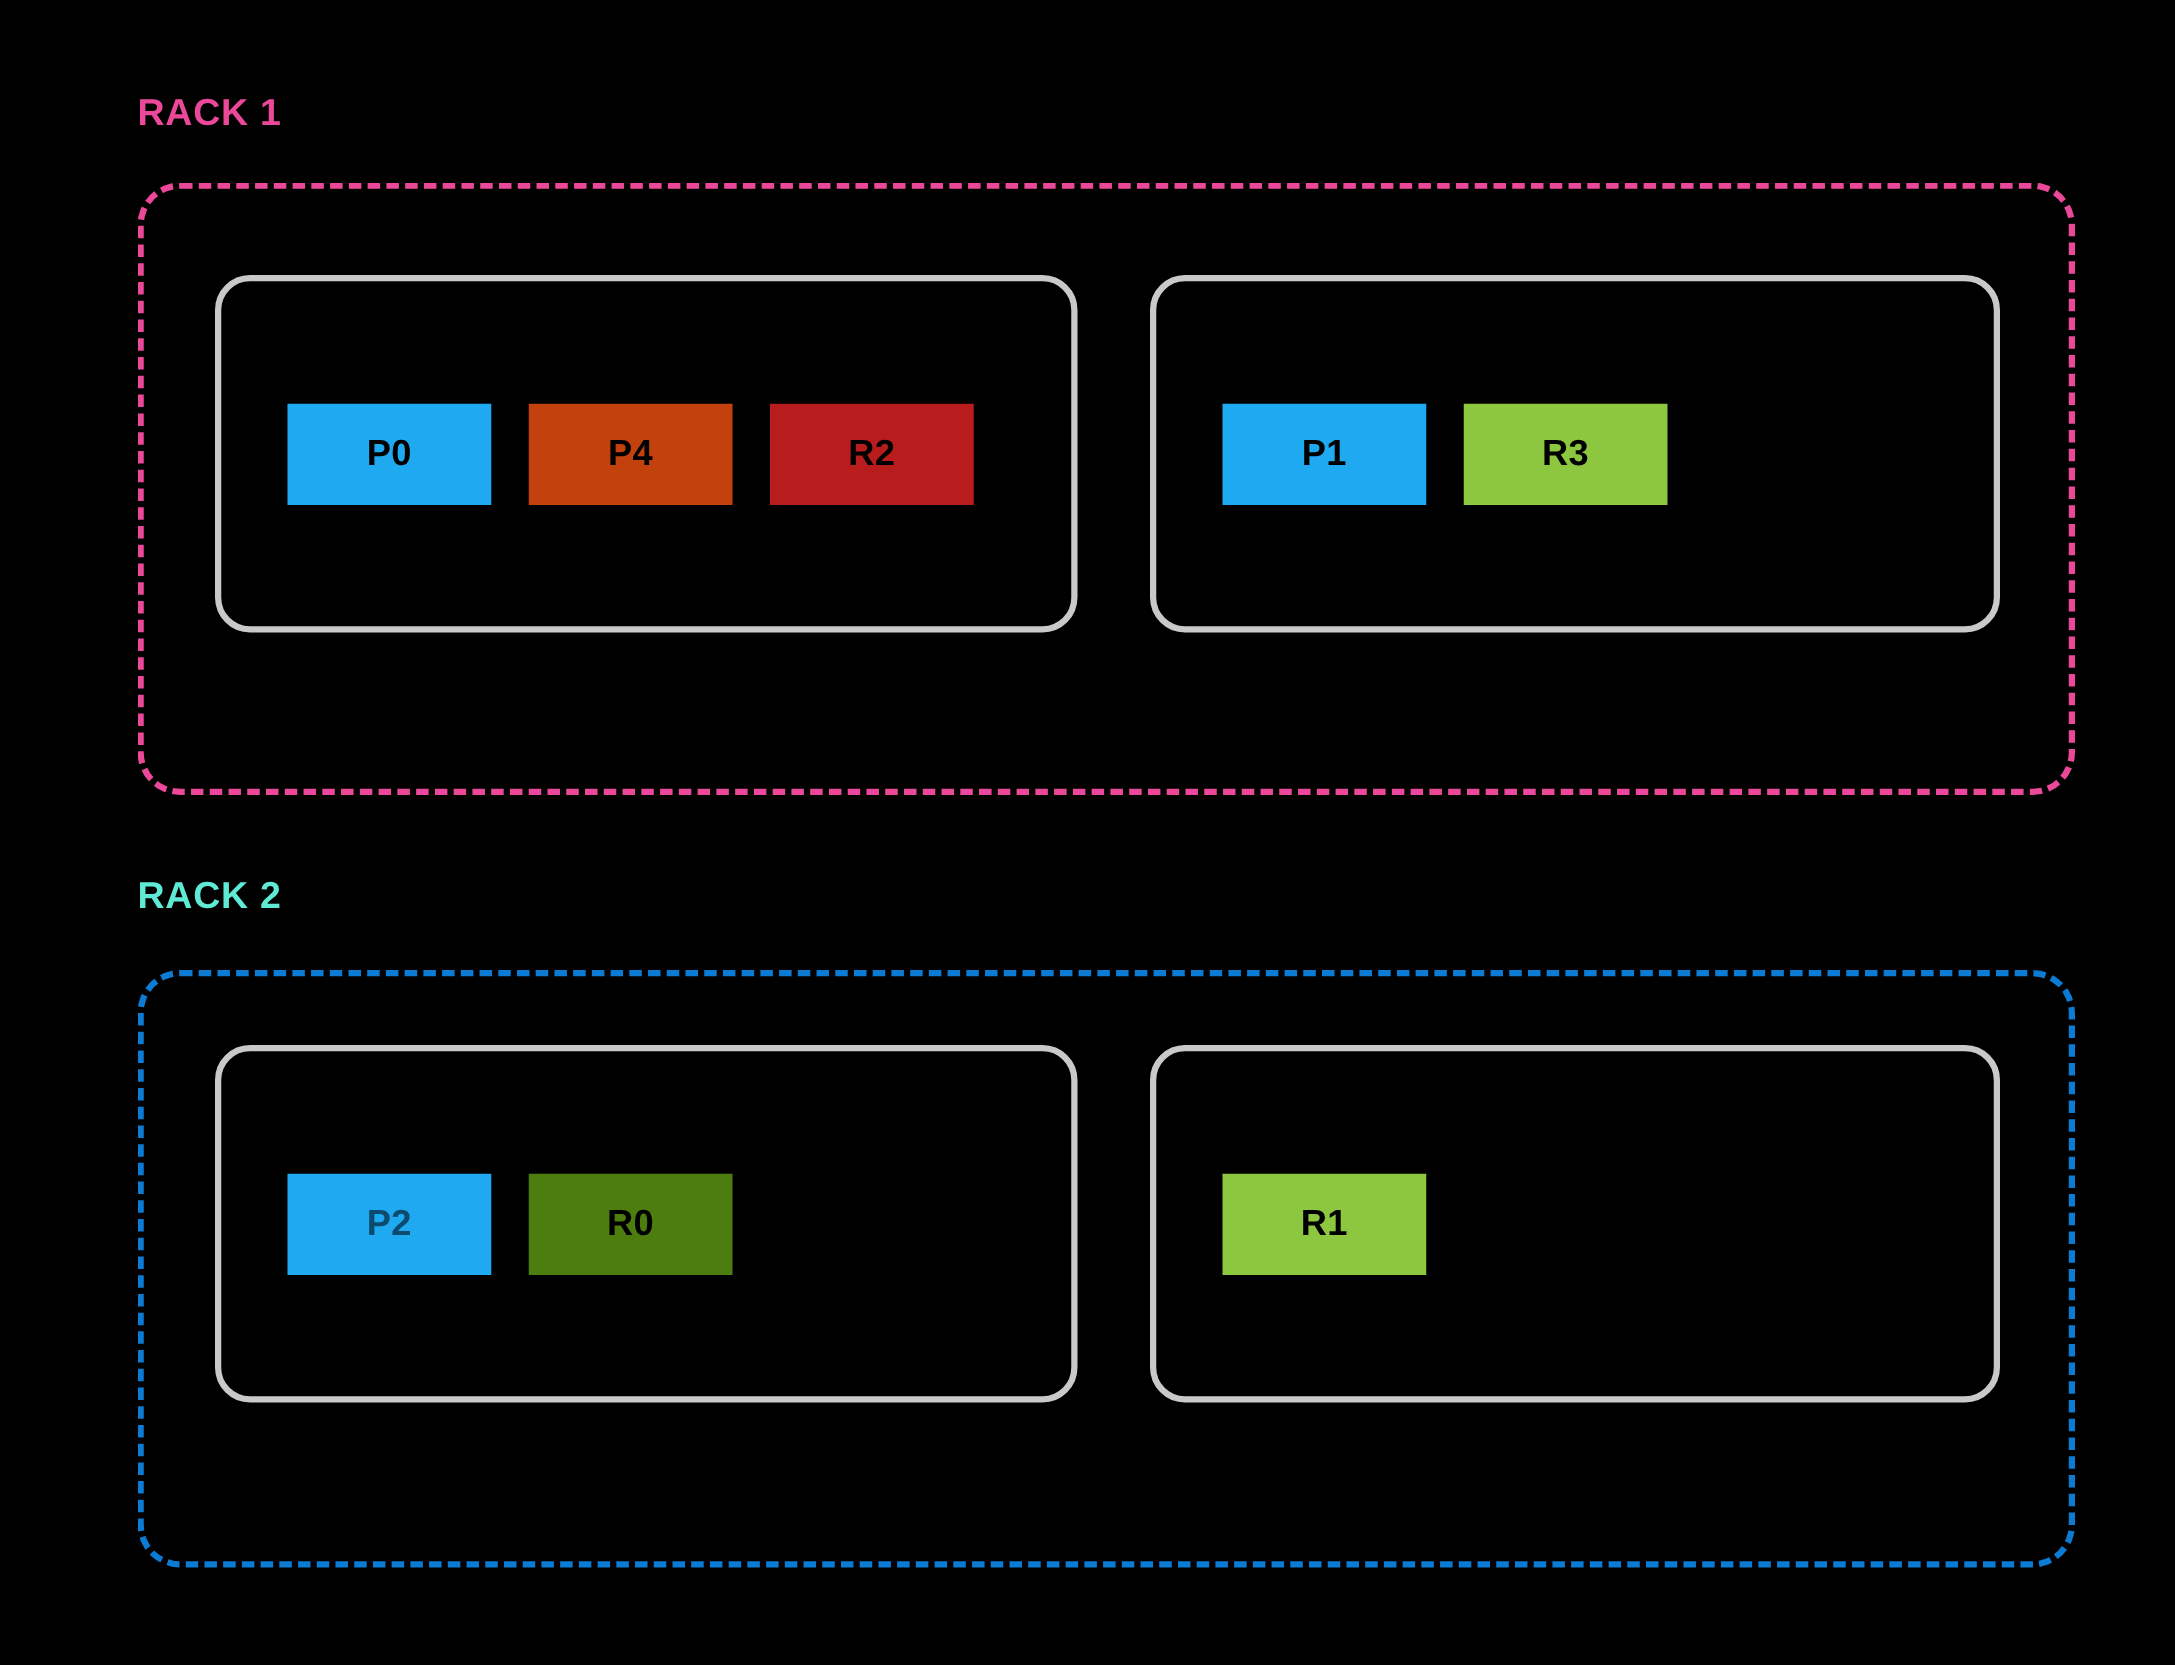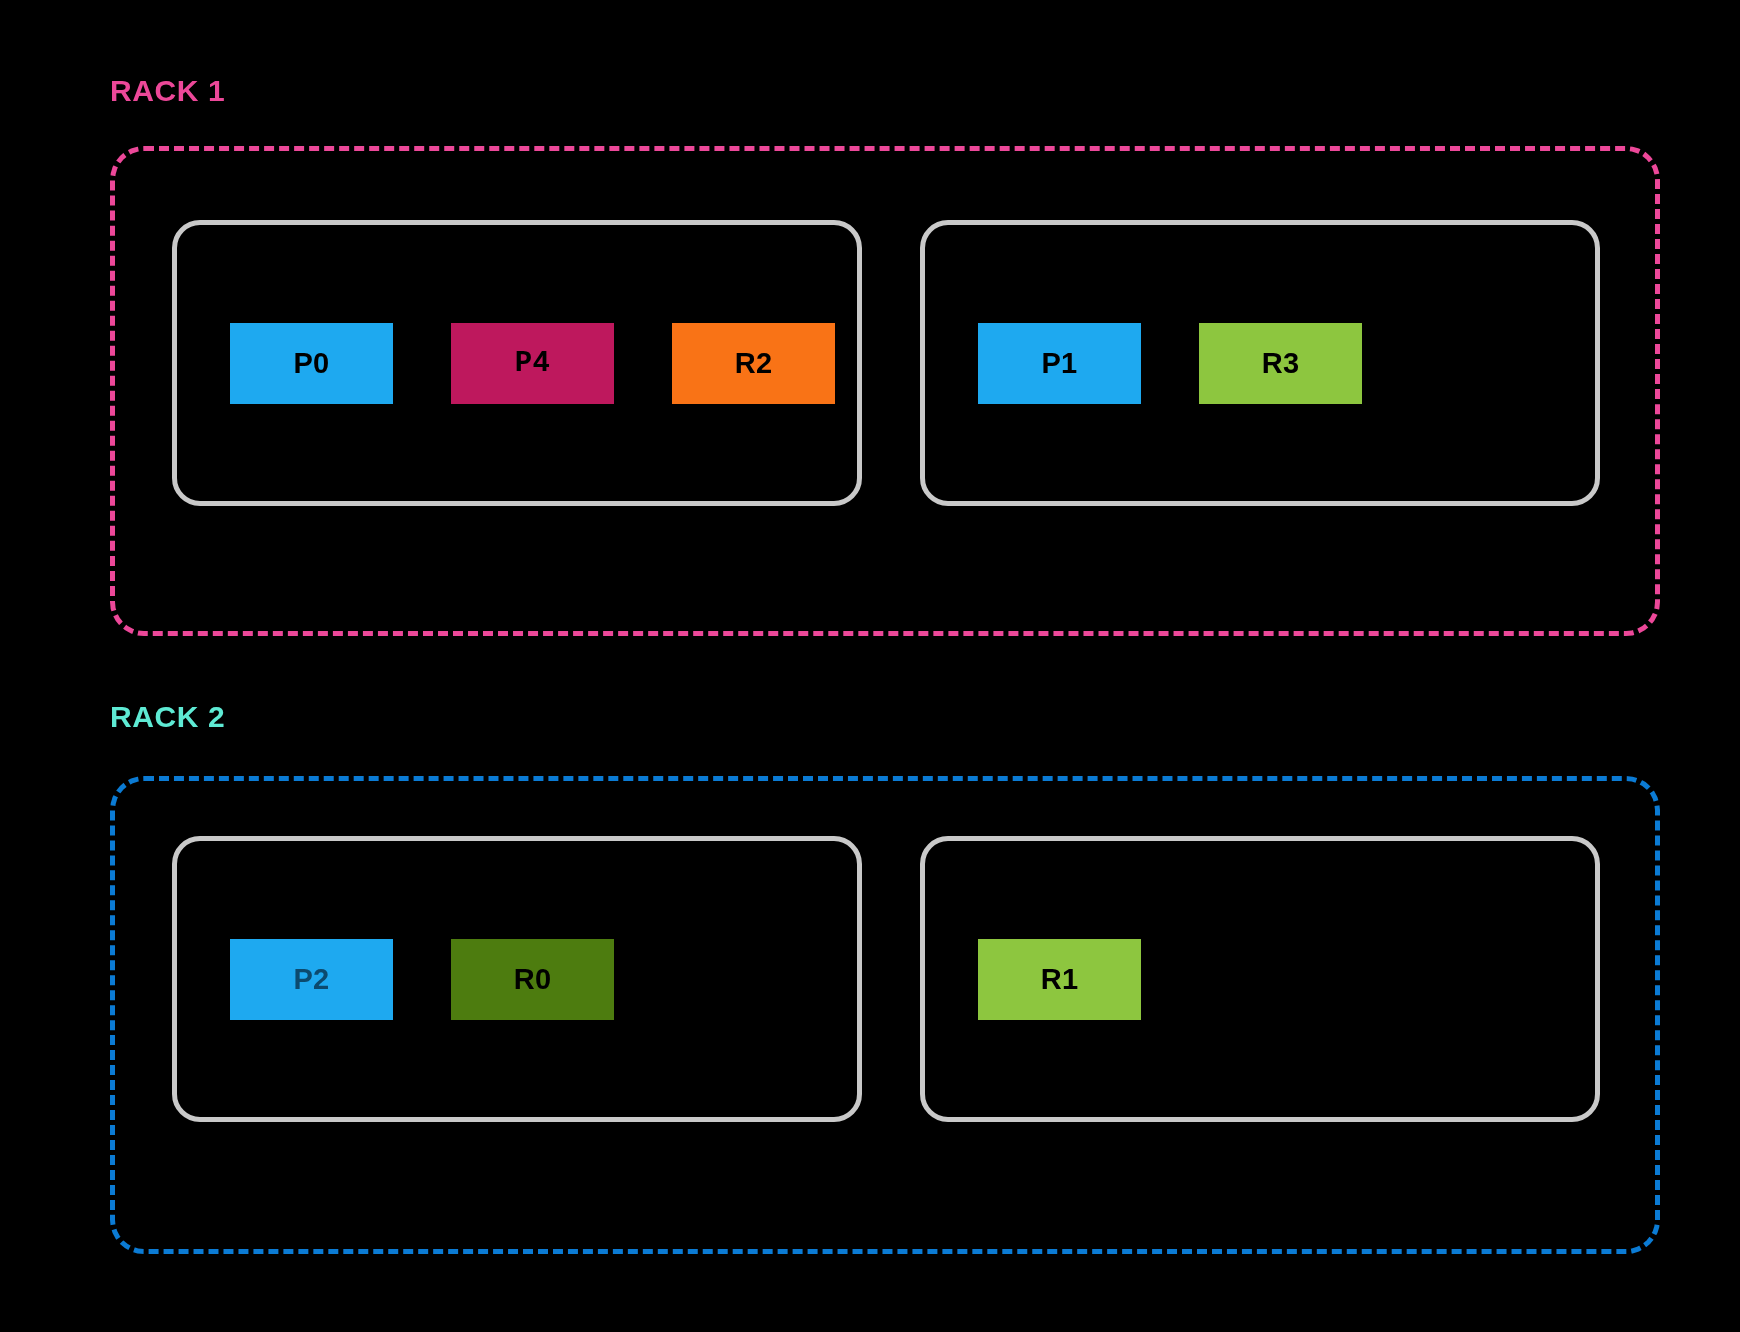--- a/index.html
+++ b/index.html
@@ -52,21 +52,21 @@
   .node-inner {
     display: flex;
     align-items: center;
     margin-left: 53px;
   }
 
   
   .chip {
     width: 163px;
     height: 81px;
-    margin-right: 58px;
+    margin-right: 30px;
     display: flex;
     align-items: center;
     justify-content: center;
     color: #000000;
     font-size: 29px;
     font-weight: bold;
     letter-spacing: 0.3px;
     line-height: 1;
     user-select: none;
   }
@@ -74,22 +74,22 @@
 </style>
 </head>
 <body>
 
 <div id="canvas" style="width: 1740px; height: 1332px; background: rgb(0, 0, 0);">
     <div class="rack-label" style="left: 110px; top: 76px; color: rgb(236, 72, 153);">RACK 1</div>
     <div class="rack" style="left: 110px; top: 146px; width: 1550px; height: 490px; border-color: rgb(236, 72, 153);"></div>
     <div class="node" style="left: 172px; top: 220px; width: 690px; height: 286px; border-color: rgb(201, 201, 201);">
       <div class="node-inner">
         <div class="chip" style="background: rgb(30, 169, 240); color: rgb(0, 0, 0);">P0</div>
-        <div class="chip" style="background: #be185d; color: rgb(0, 0, 0); font-family: Liberation Mono, monospace;">P4</div>
-        <div class="chip" style="background: #f97316; color: rgb(0, 0, 0);">R2</div>
+        <div class="chip" style="background: #c2410c; color: rgb(0, 0, 0);">P4</div>
+        <div class="chip" style="background: #b91c1c; color: rgb(0, 0, 0);">R2</div>
       </div>
     </div>
     <div class="node" style="left: 920px; top: 220px; width: 680px; height: 286px; border-color: rgb(201, 201, 201);">
       <div class="node-inner">
         <div class="chip" style="background: rgb(30, 169, 240); color: rgb(0, 0, 0);">P1</div>
         <div class="chip" style="background: rgb(141, 198, 63); color: rgb(0, 0, 0);">R3</div>
       </div>
     </div>
     <div class="rack-label" style="left: 110px; top: 702px; color: #5eead4;">RACK 2</div>
     <div class="rack" style="left: 110px; top: 776px; width: 1550px; height: 478px; border-color: rgb(11, 123, 212);"></div>

